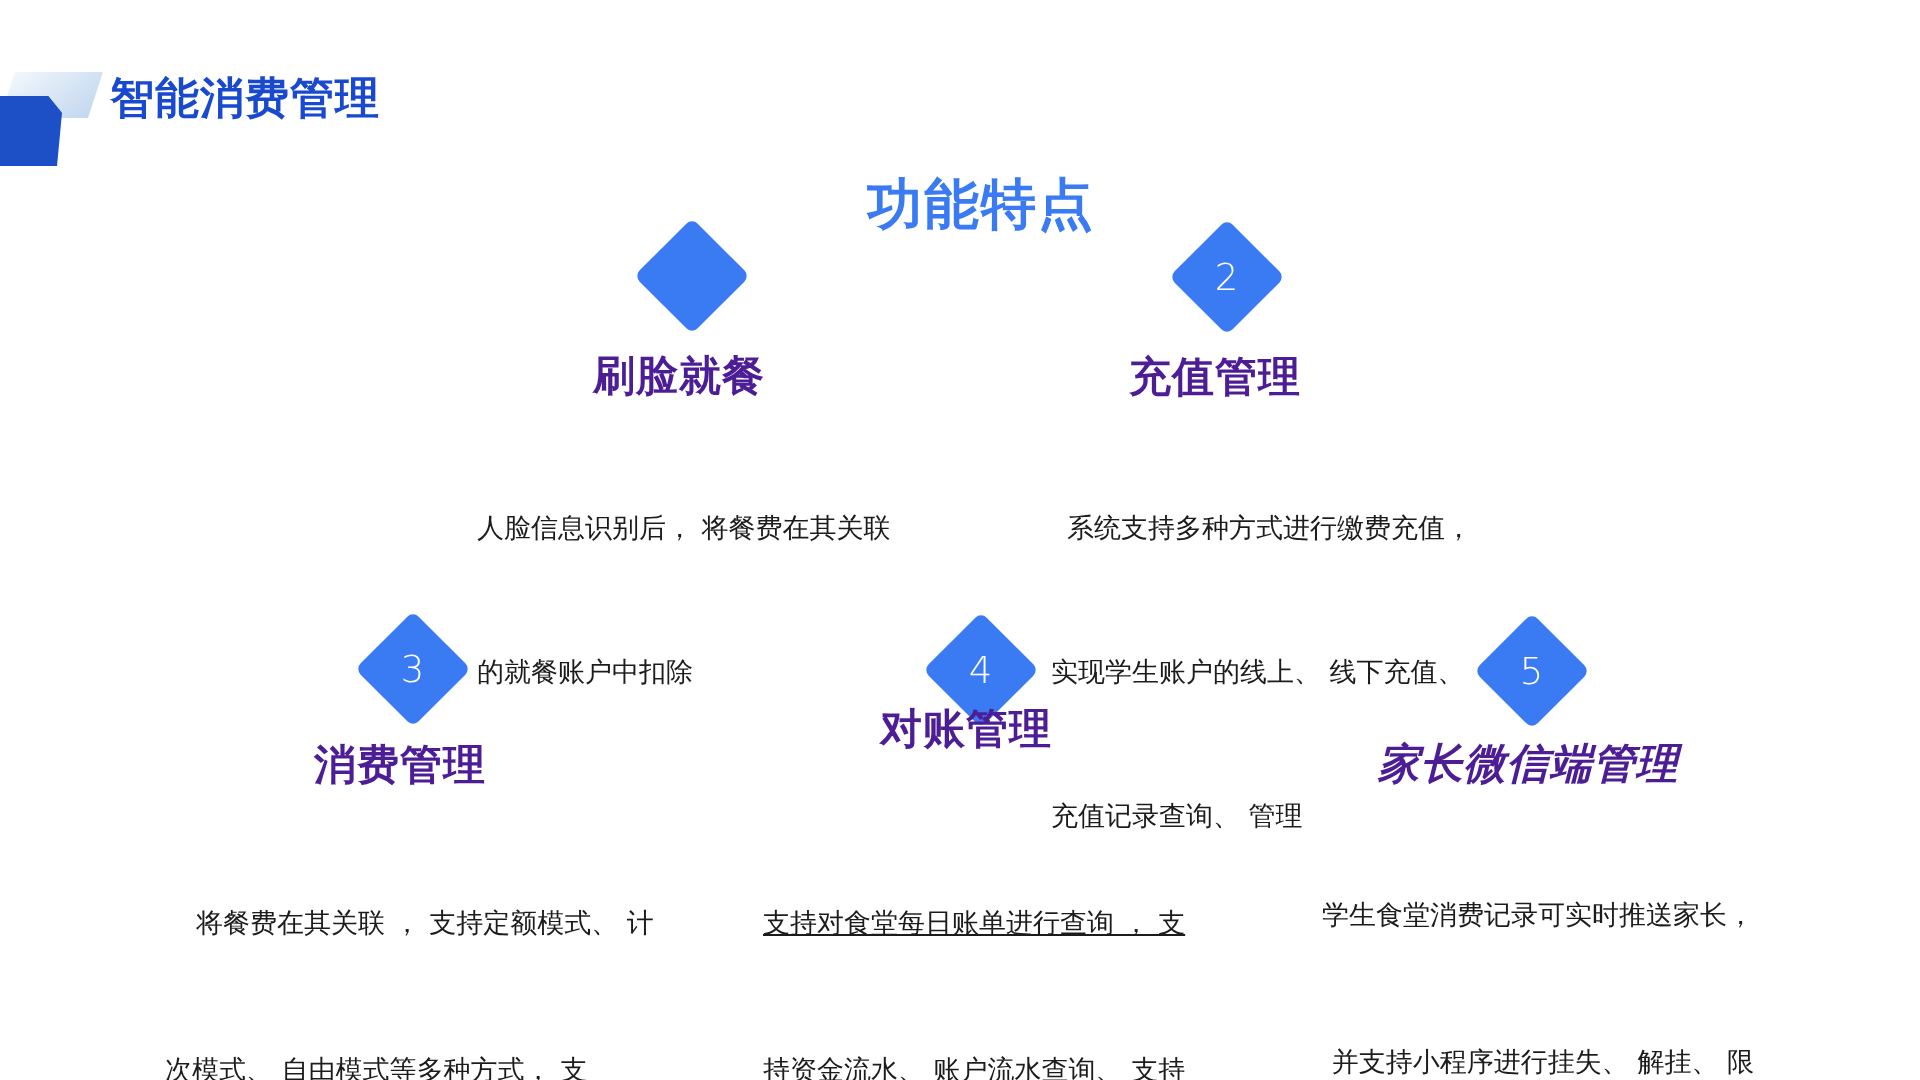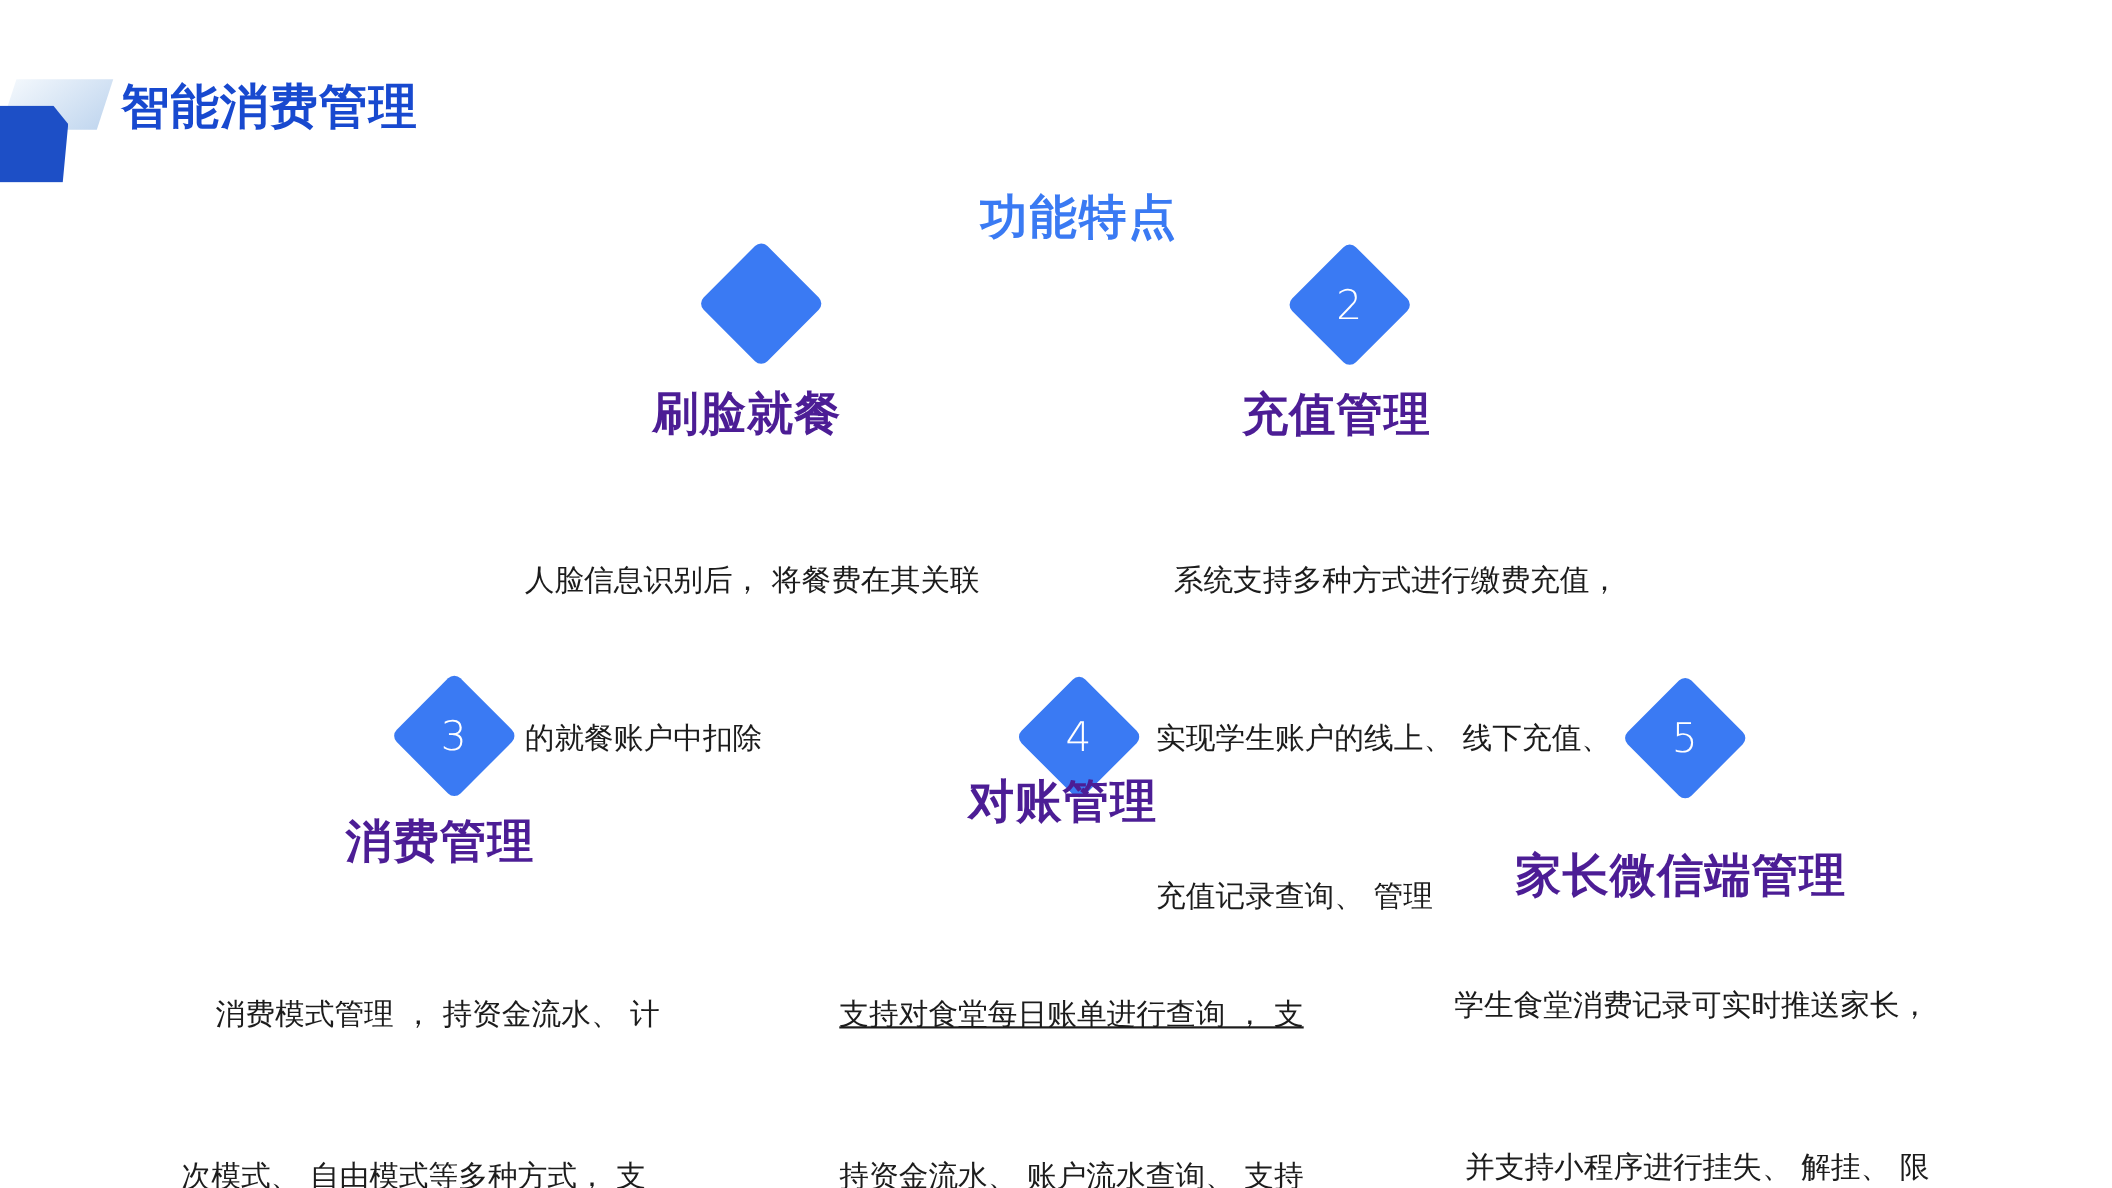--- a/index.html
+++ b/index.html
@@ -26,21 +26,21 @@
 
   .page-title {
     position: absolute; left: 110px; top: 76px;
     font-size: 44px; font-weight: bold; letter-spacing: 1px;
     color: #1849cf; white-space: nowrap; line-height: 1;
   }
 
   .main-heading {
     position: absolute; left: 981px; top: 177px;
     transform: translateX(-50%);
-    font-size: 43px; font-weight: bold; letter-spacing: 2px;
+    font-size: 55px; font-weight: bold; letter-spacing: 2px;
     color: #3a7af3; white-space: nowrap; line-height: 1;
   }
 
   .diamond {
     position: absolute; width: 82px; height: 82px;
     background: #3a7af3; border-radius: 8px;
     transform: rotate(45deg);
     display: flex; align-items: center; justify-content: center;
   }
   .diamond .num {
@@ -70,21 +70,21 @@
   .d-s1 { left: 651px; top: 235px; }
   .d-s2 { left: 1186px; top: 236px; }
   .d-s3 { left: 372px; top: 628px; }
   .d-s4 { left: 940px; top: 629px; }
   .d-s5 { left: 1491px; top: 630px; }
 
   .t-s1 { left: 679px;  top: 355px; }
   .t-s2 { left: 1215px; top: 356px; text-align: center; }
   .t-s3 { left: 400px;  top: 744px; }
   .t-s4 { left: 966px;  top: 708px; }
-  .t-s5 { left: 1528px; top: 775px; }
+  .t-s5 { left: 1528px; top: 743px; font-style: italic; }
 
   .body-s1 { left: 477px;  top: 408px; }
   .body-s2 { left: 1012px; top: 408px; margin-left: 39px; }
   .body-s3 { left: 165px;  top: 800px; line-height: 49px; }
   .body-s3 div { height: 49px; }
   .body-s4 { left: 763px;  top: 800px; line-height: 49px; }
   .body-s4 div { height: 49px; text-decoration: underline; }
   .body-s5 { left: 1298px; top: 792px; line-height: 49px; }
   .body-s5 div { height: 49px; text-align: right; }
 </style>
@@ -117,21 +117,21 @@
     <div>系统支持多种方式进行缴费充值，</div>
     <div>实现学生账户的线上、 线下充值、</div>
     <div>充值记录查询、 管理</div>
   </div>
 
   <div class="diamond d-s3">
     <span class="num">3</span>
   </div>
   <div class="sec-title t-s3">消费管理</div>
   <div class="sec-body body-s3">
-    <div>消费模式管理 ， 持资金流水、 计</div>
+    <div>将餐费在其关联 ， 支持定额模式、 计</div>
     <div>次模式、 自由模式等多种方式， 支</div>
     
     
   </div>
 
   <div class="diamond d-s4">
     <span class="num">4</span>
   </div>
   <div class="sec-title t-s4">对账管理</div>
   <div class="sec-body body-s4">

